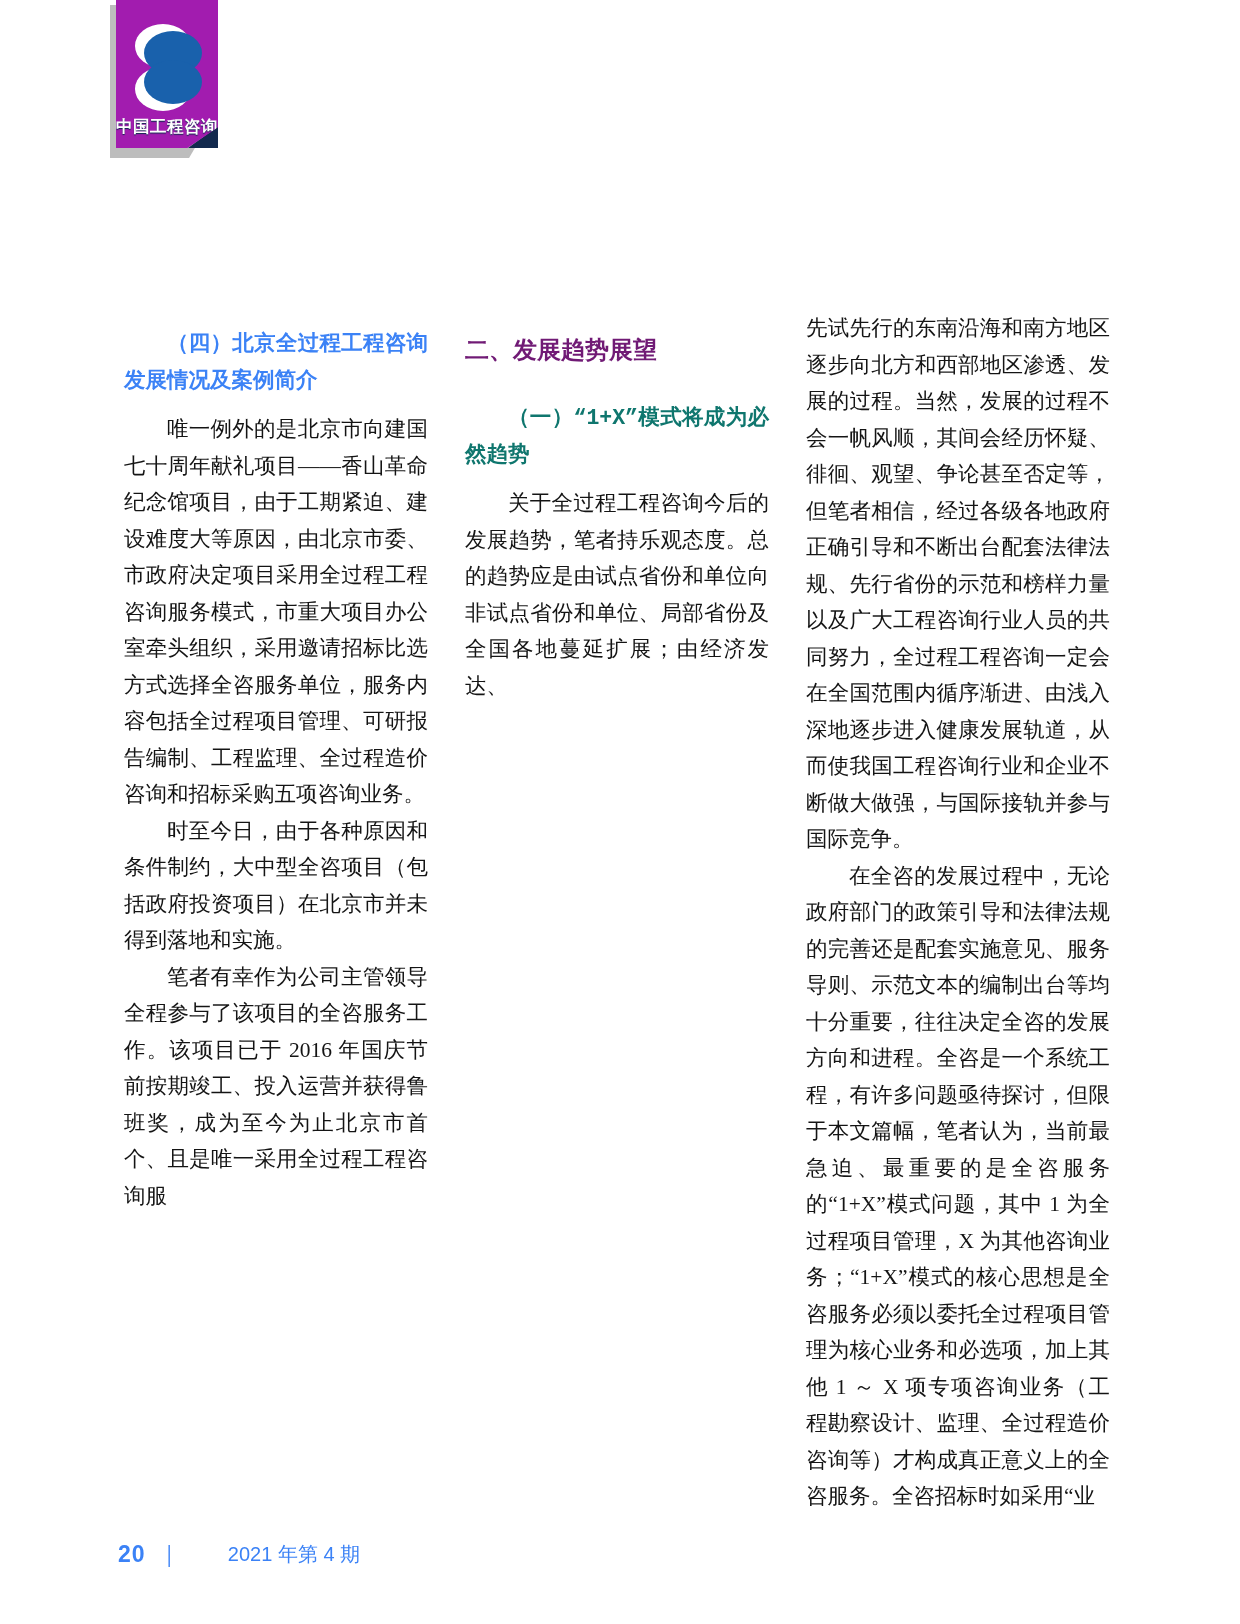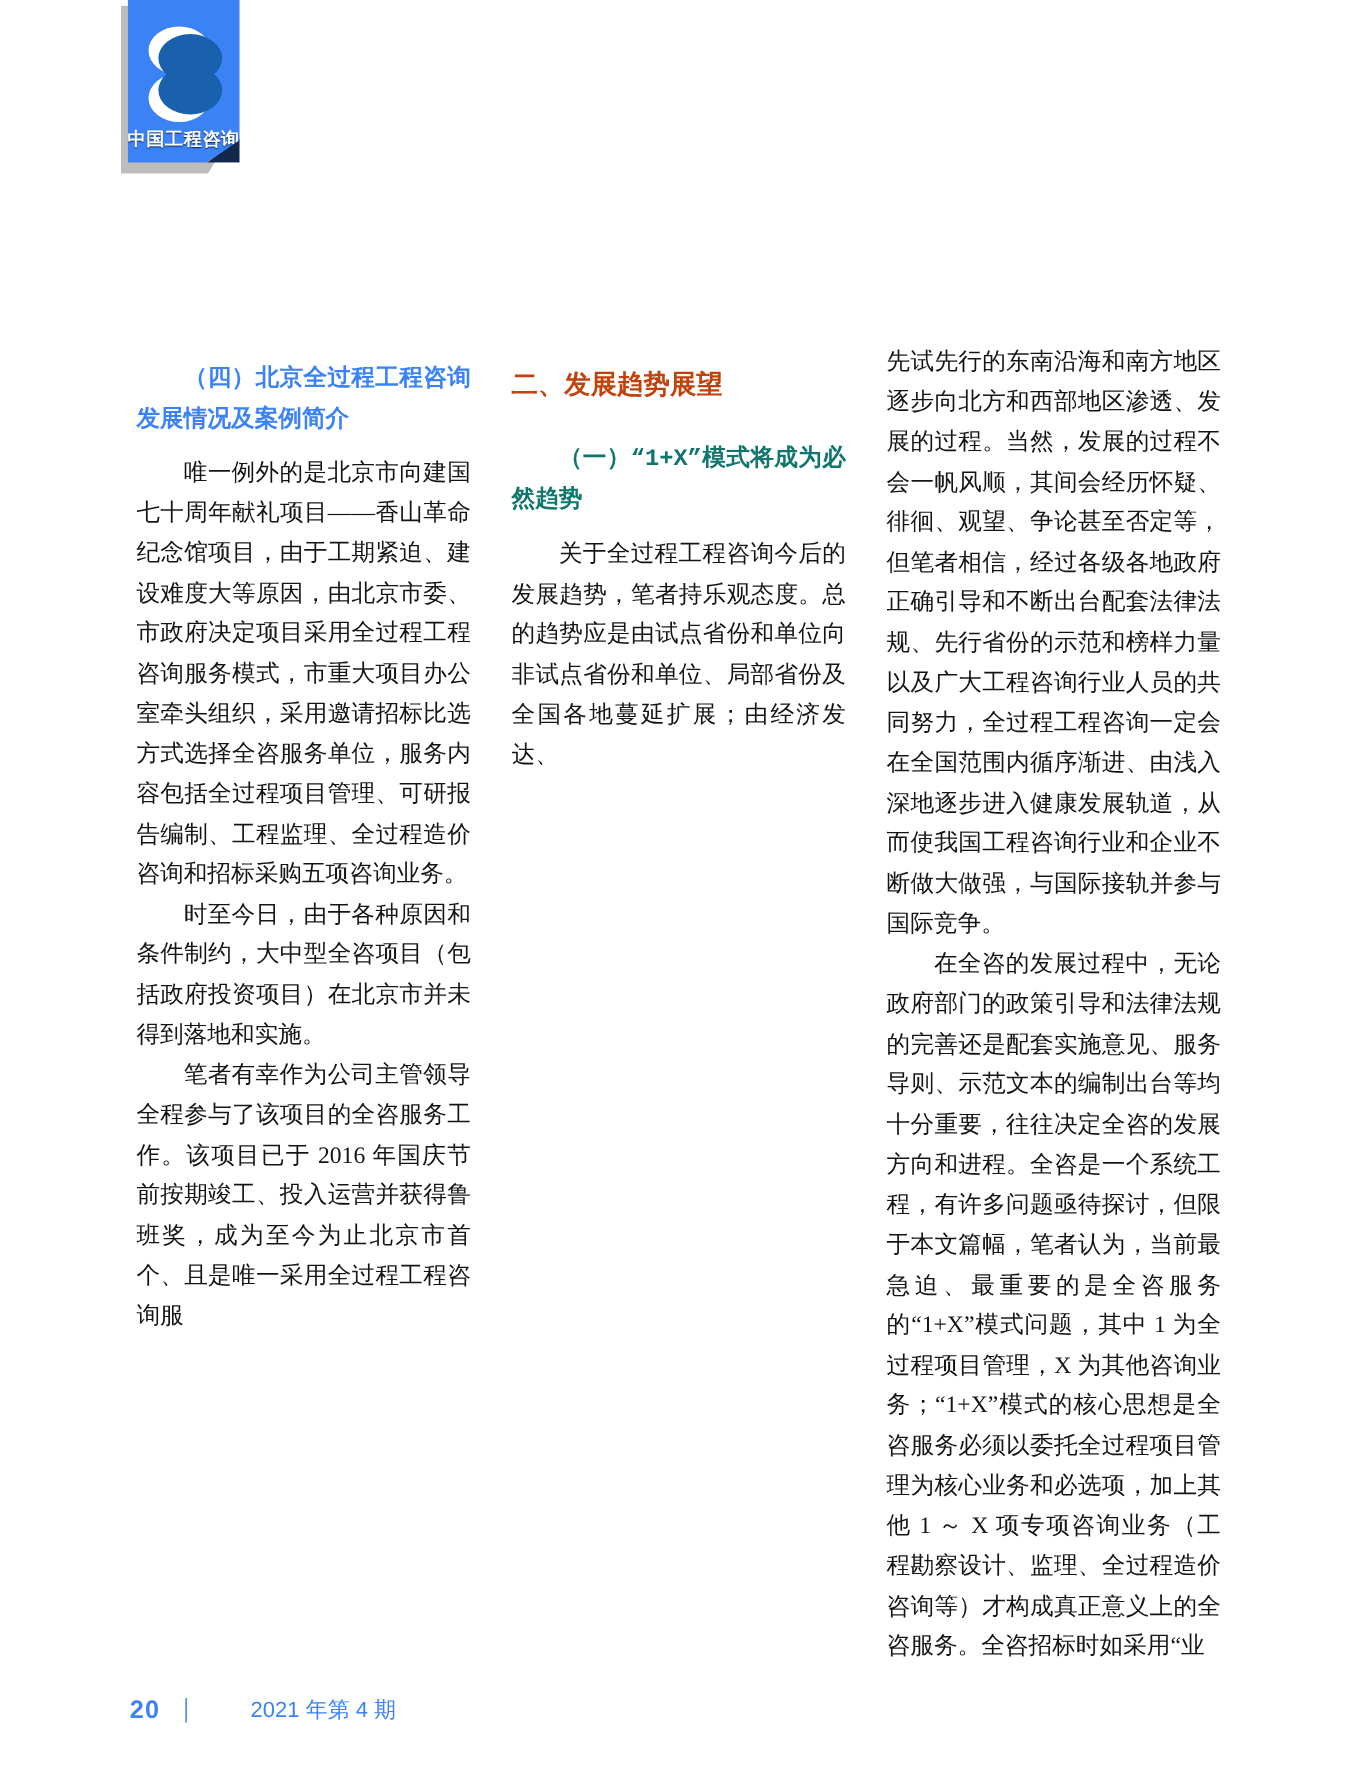--- a/index.html
+++ b/index.html
@@ -41,21 +41,21 @@
     text-align:justify;text-justify:inter-character;
   }
   .col p{margin:0;}
   .col p.body{text-indent:2em;}
   .col p.noindent{text-indent:0;}
   .col p.h-black{
     margin:15px 0 13px;font-weight:bold;text-indent:2em;color:#3b82f6;
     font-family:"Liberation Sans","DejaVu Sans",sans-serif;
   }
   .col p.h-blue{
-    margin:20px 0 0;font-weight:bold;color:#c2410c;font-size:24px;line-height:40px;
+    margin:20px 0 0;font-weight:bold;color:#701a75;font-size:24px;line-height:40px;
     font-family:"Liberation Sans","DejaVu Sans",sans-serif;
   }
   .col p.h-sub{
     margin:30px 0 12px;font-weight:bold;text-indent:2em;color:#0f766e;
     font-family:Liberation Mono, monospace;
   }
   
   .footer{
     position:absolute;left:118px;top:1538px;height:32px;
     display:flex;align-items:center;
@@ -63,21 +63,21 @@
   }
   .footer .pg{font-size:23px;font-weight:bold;letter-spacing:1px;}
   .footer .sep{font-size:24px;font-weight:400;margin:0 16px 0 20px;transform:scaleX(0.7);}
   .footer .issue{font-size:20px;margin-left:40px;}
 </style>
 </head>
 <body>
 
 <div class="logo-shadow"></div>
 <div class="logo-fold"></div>
-<div class="logo-banner" style="background:#3b82f6;">
+<div class="logo-banner" style="background:#a21caf;">
   <svg width="84" height="92" viewBox="0 0 84 92" aria-hidden="true">
     <ellipse cx="38" cy="24" rx="28" ry="22" fill="#ffffff"></ellipse>
     <ellipse cx="48" cy="31" rx="29" ry="22" fill="#1961ac"></ellipse>
     <ellipse cx="38" cy="67" rx="28" ry="22" fill="#ffffff"></ellipse>
     <ellipse cx="48" cy="60" rx="29" ry="22" fill="#1961ac"></ellipse>
   </svg>
   <div class="logo-text">中国工程咨询</div>
 </div>
 
 <div class="content">

